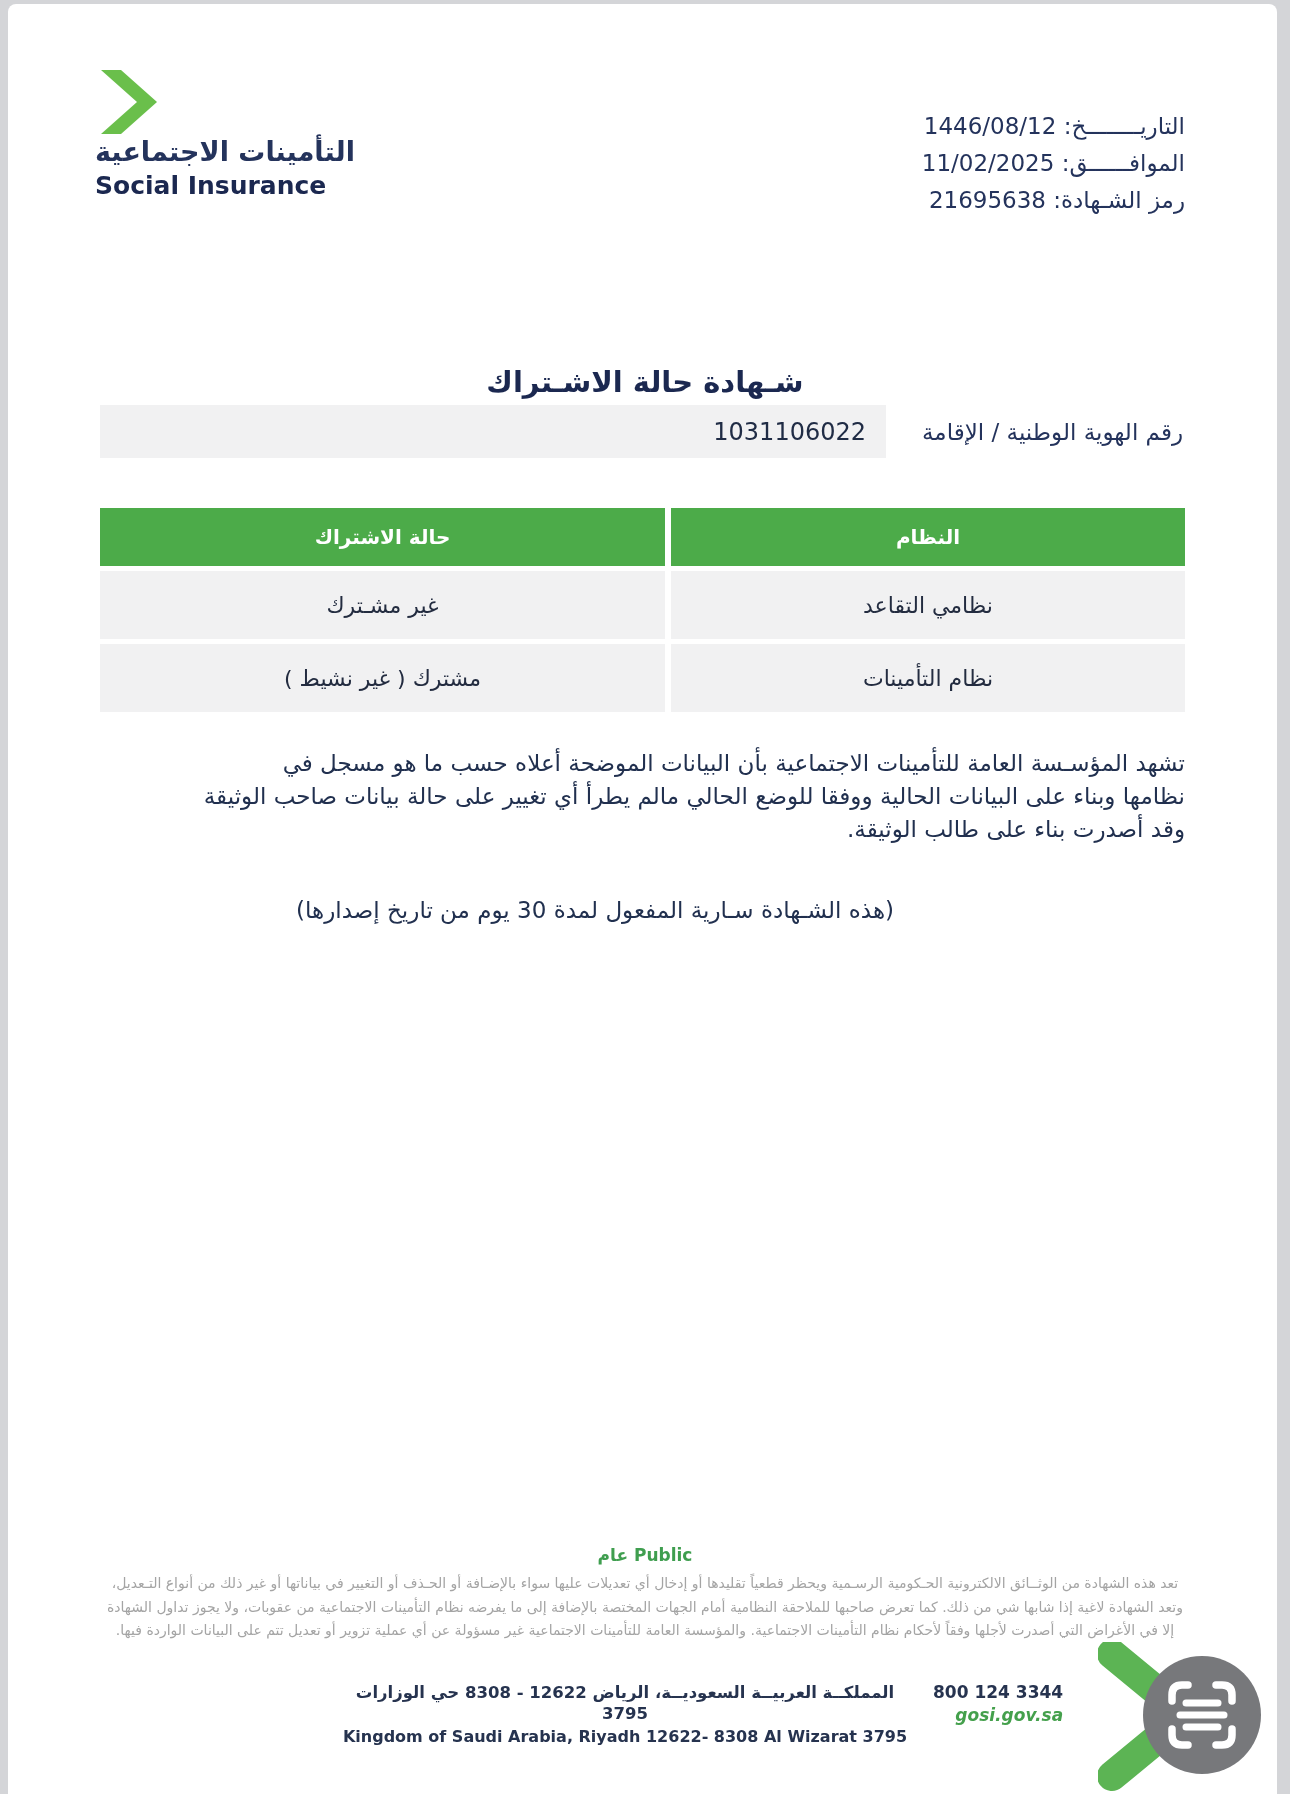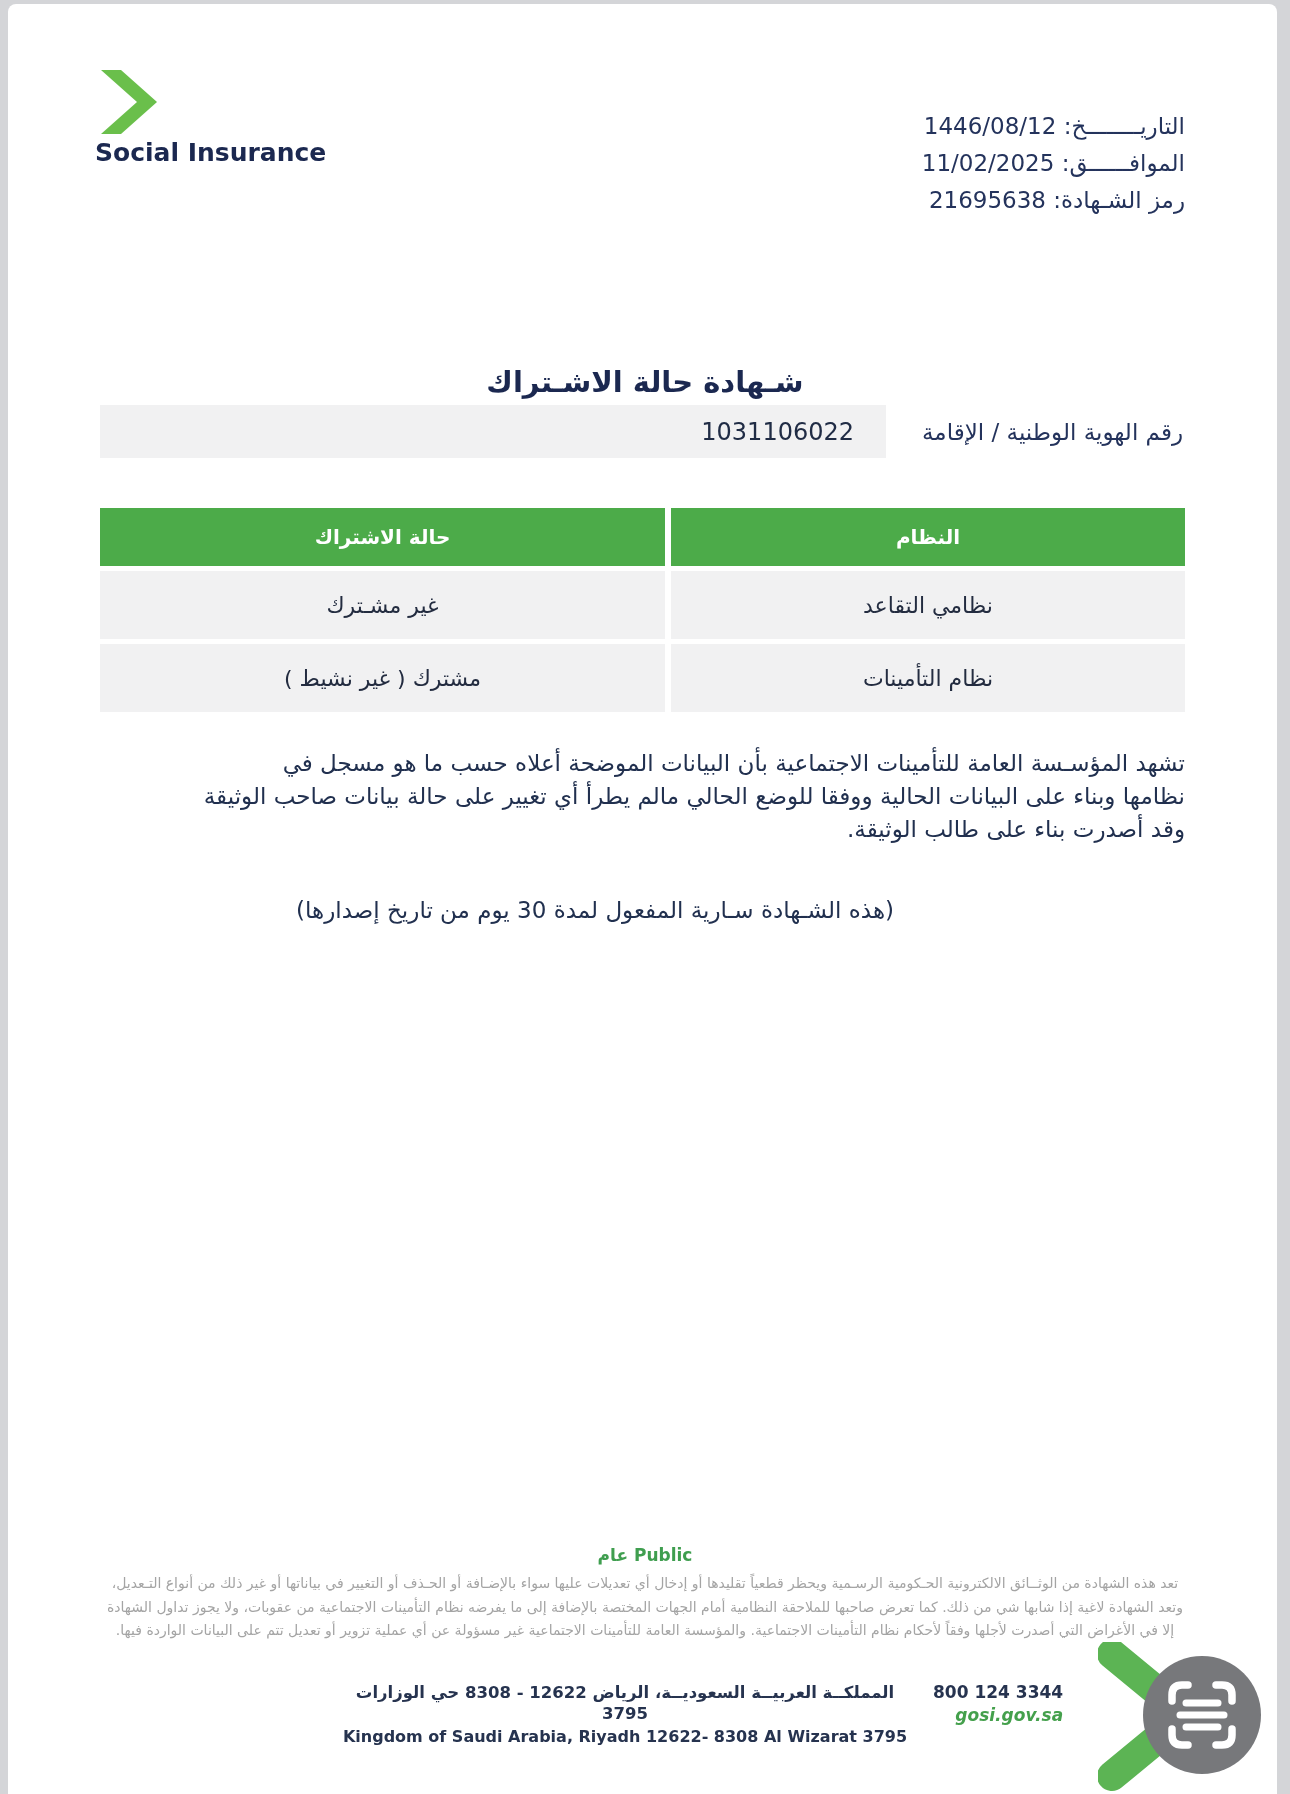--- a/index.html
+++ b/index.html
@@ -50,21 +50,21 @@
     position:absolute;top:318px;left:0;width:100%;z-index:2;
     text-align:center;font-size:29px;font-weight:700;color:#1b2850;
     direction:rtl;
     margin-top:47px;
   }
   
   .id-field{
     position:absolute;top:405px;left:100px;width:786px;height:53px;z-index:2;
     background:var(--row-gray);
     display:flex;align-items:center;justify-content:flex-end;
-    padding:0 32px;
+    padding:0 20px;
   }
   .id-value{font-size:24px;color:#202c45;}
   .id-label{
     position:absolute;top:405px;right:107px;height:53px;z-index:2;
     display:flex;align-items:center;
     font-size:23px;color:#24335c;direction:rtl;
   }
   
   .sub-table{
     position:absolute;top:508px;left:100px;width:1085px;z-index:2;
@@ -123,20 +123,21 @@
 <body>
 
 <div class="page"></div>
 
 <div class="logo">
   <div class="logo-word-row">
     <svg class="logo-chevron" width="56" height="64" viewBox="0 0 56 64">
       <polygon points="0,0 20,0 56,32 20,64 0,64 36,32" fill="#6abf4b"></polygon>
     </svg>
   </div>
+  <div class="logo-ar">التأمينات الاجتماعية</div>
   <div class="logo-en">Social Insurance</div>
 </div>
 
 <div class="meta">
   <div class="meta-line"><span>التاريــــــــخ:</span> <span>1446/08/12</span></div>
   <div class="meta-line"><span>الموافــــــق:</span> <span>11/02/2025</span></div>
   <div class="meta-line"><span>رمز الشـهادة:</span> <span>21695638</span></div>
 </div>
 
 <div class="doc-title">شـهادة حالة الاشـتراك</div>

